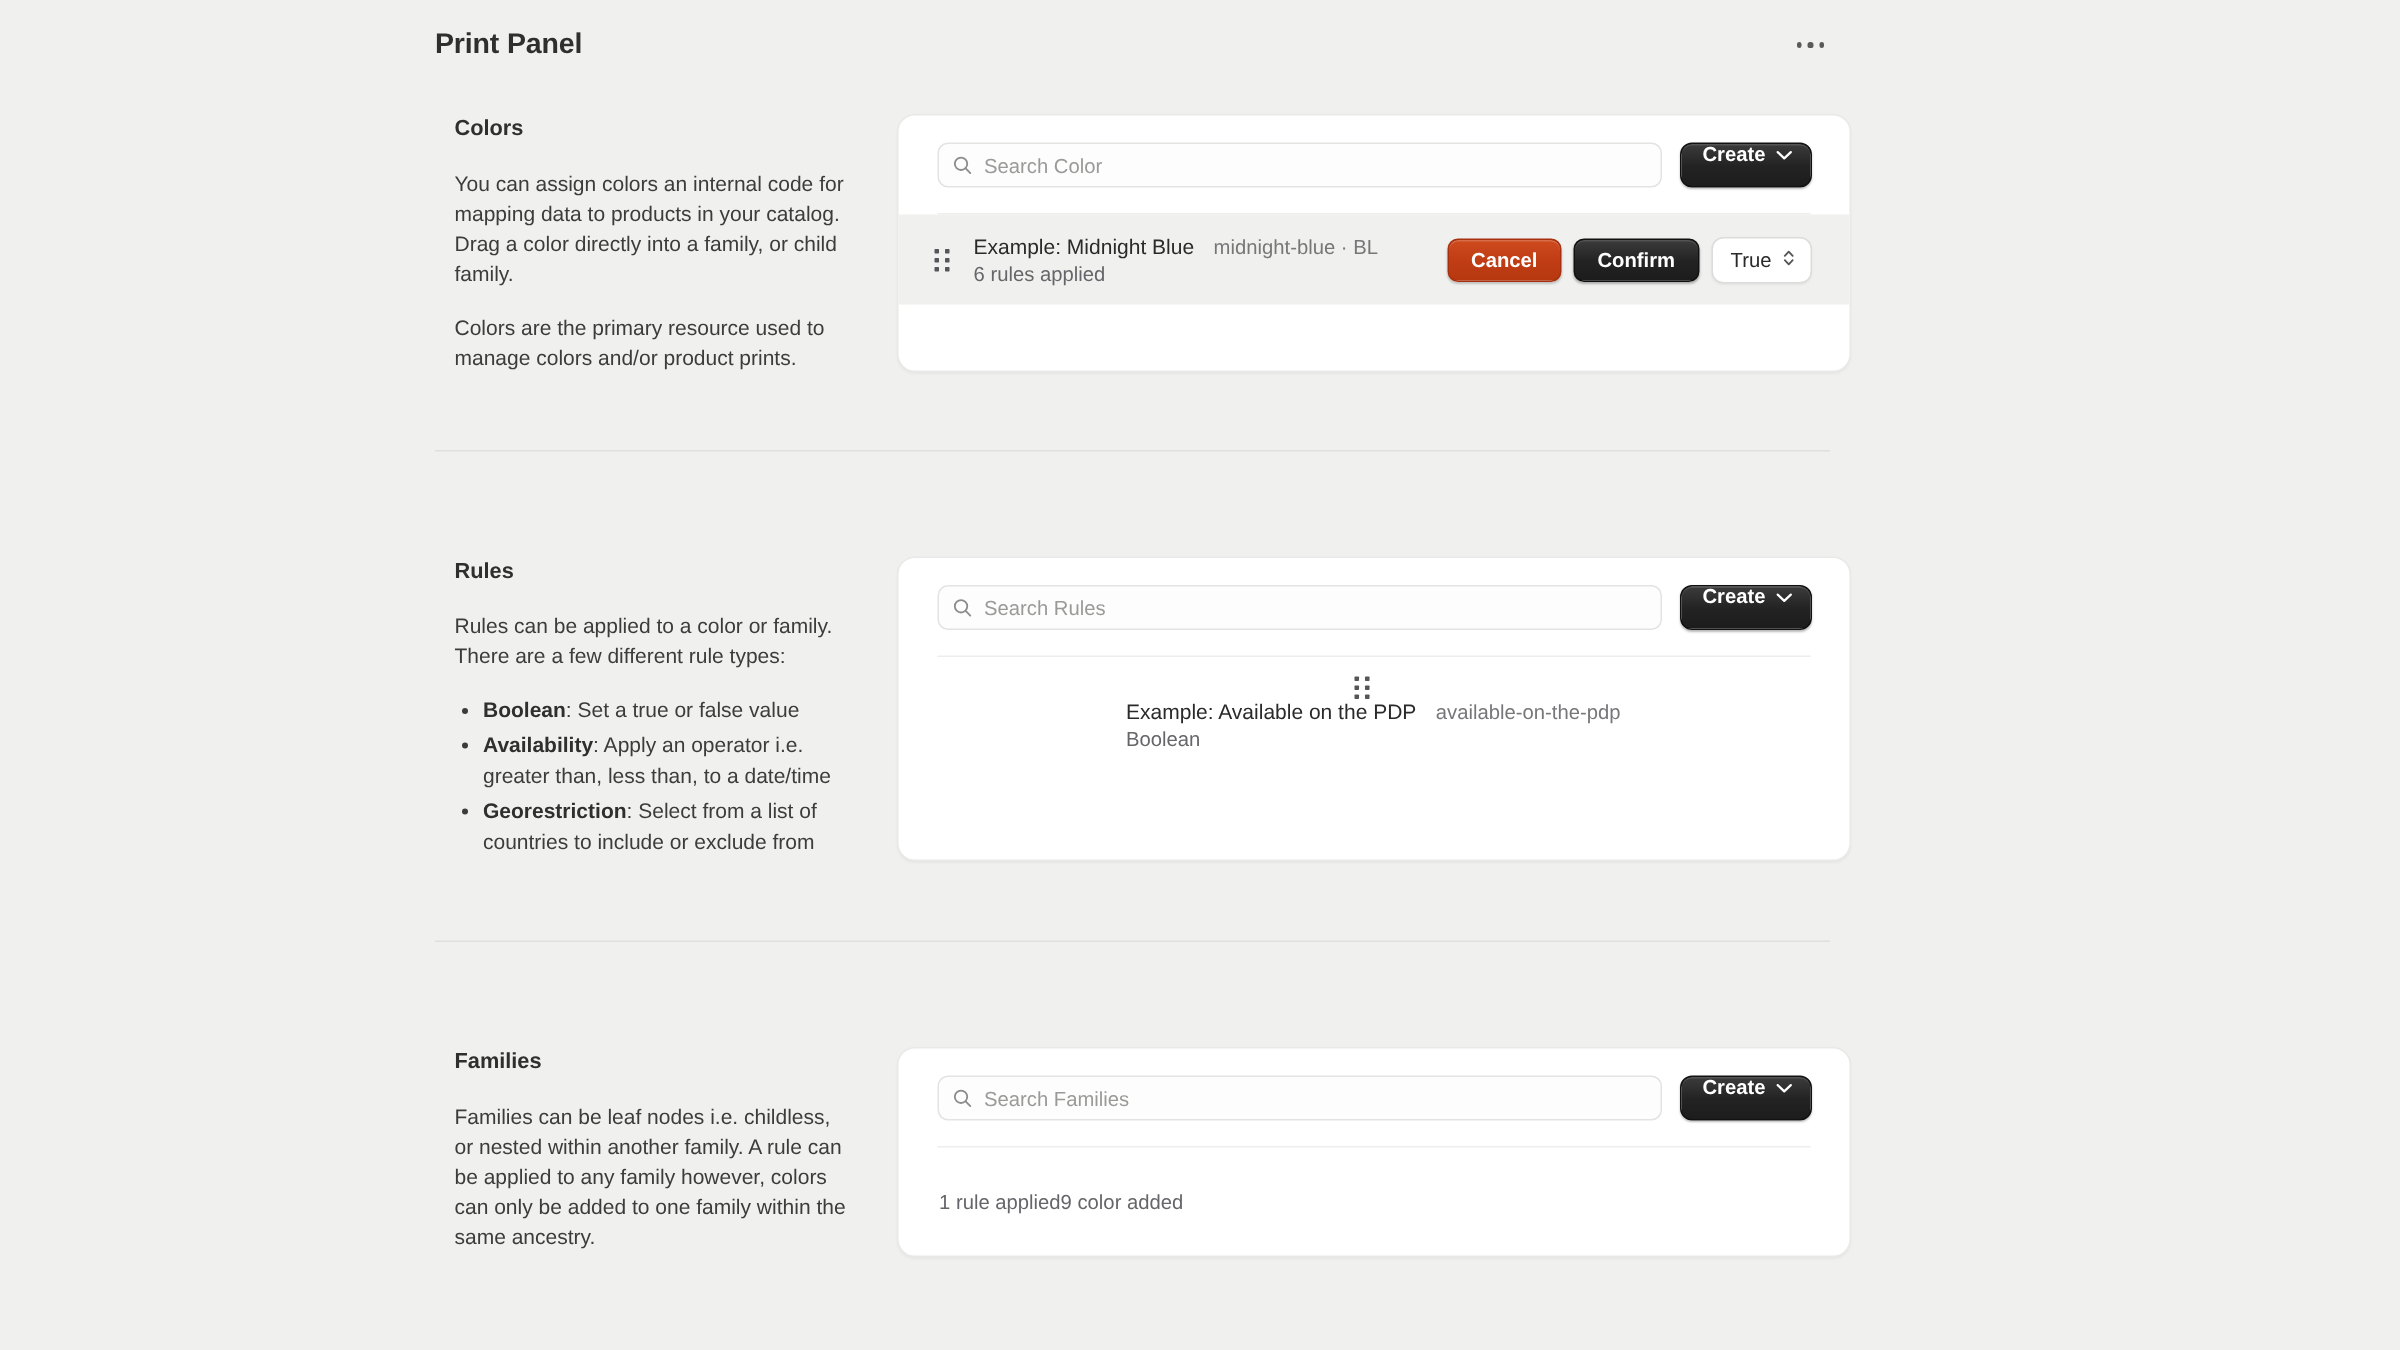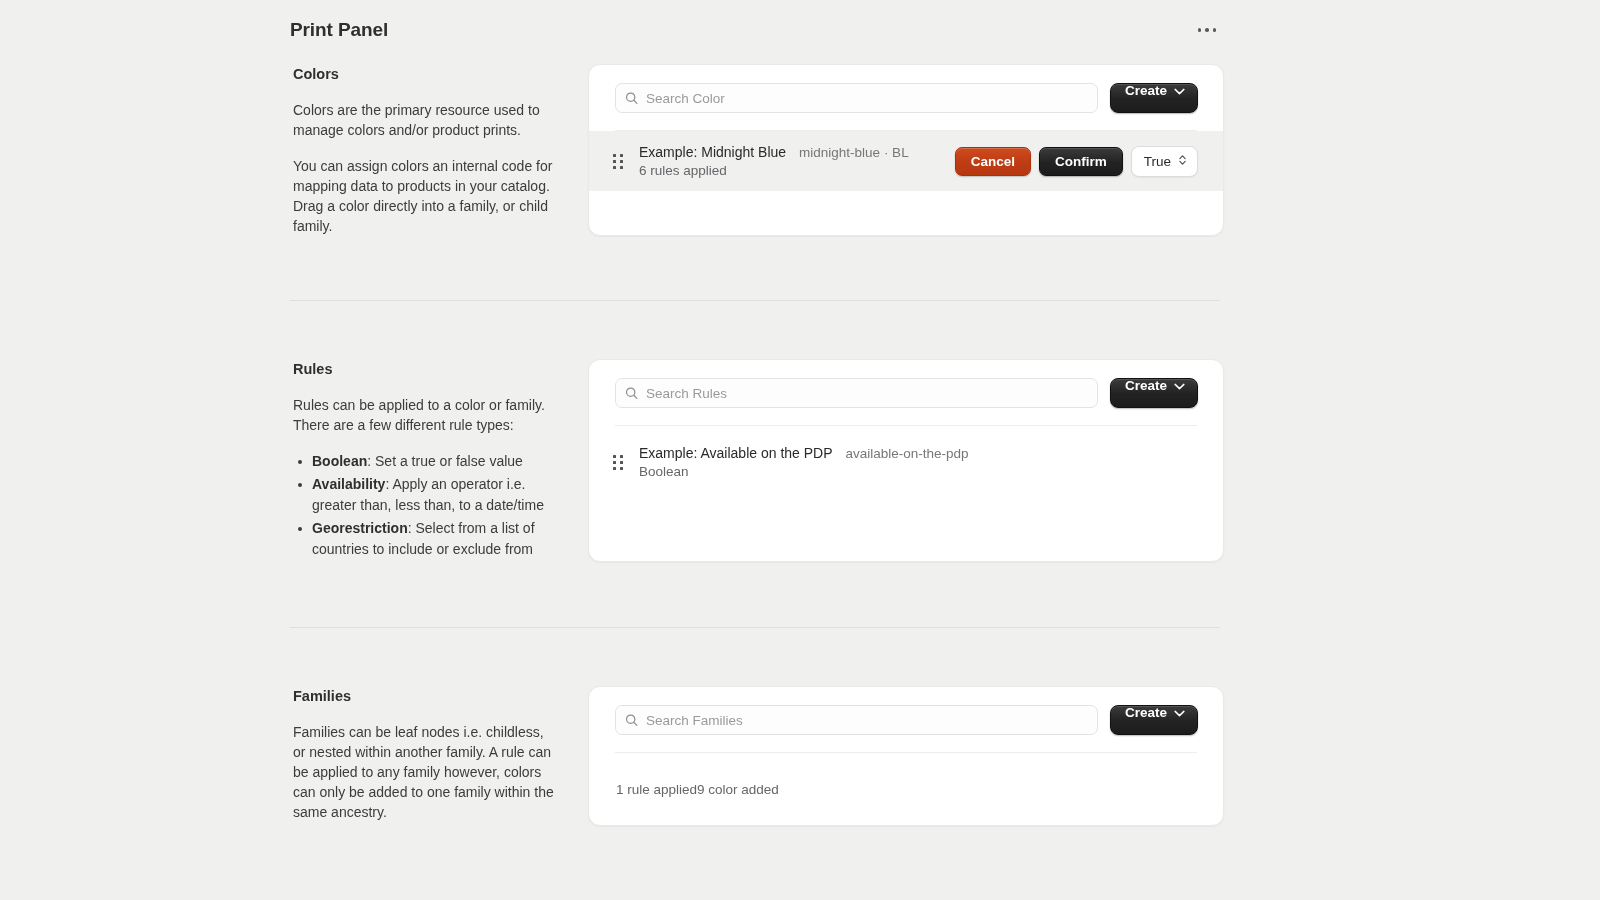--- a/index.html
+++ b/index.html
@@ -48,24 +48,25 @@
     width: 3.5px;
     height: 3.5px;
     border-radius: 50%;
     background: #5A5A5A;
     display: block;
   }
 
   
   .section {
     position: absolute;
-    left: 293px;
+    left: 303px;
     width: 930px;
     display: flex;
     gap: 0;
+    margin-top: 12px;
   }
   .section-left {
     width: 295px;
     flex: 0 0 295px;
     padding-top: 2px;
   }
   .section-title {
     font-size: 14.5px;
     font-weight: 700;
     color: #2F2F2F;
@@ -306,22 +307,22 @@
     <div class="kebab-menu">
       <span></span>
       <span></span>
       <span></span>
     </div>
   </div>
 
   <div class="section" style="top:64px;">
     <div class="section-left">
       <div class="section-title">Colors</div>
+      <p class="section-para">You can assign colors an internal code for mapping data to products in your catalog. Drag a color directly into a family, or child family.</p>
       <p class="section-para">Colors are the primary resource used to manage colors and/or product prints.</p>
-      <p class="section-para">You can assign colors an internal code for mapping data to products in your catalog. Drag a color directly into a family, or child family.</p>
     </div>
 
     <div class="section-right">
       <div class="card">
 
         <div class="card-toolbar">
           <div class="search-box">
             <span class="search-icon">
               <svg width="13" height="13" viewBox="0 0 16 16" fill="none">
                 <circle cx="7" cy="7" r="5.1" stroke="#8C8C8A" stroke-width="1.5"></circle>
@@ -414,21 +415,21 @@
             <span class="chev-down">
               <svg width="11" height="7" viewBox="0 0 12 8" fill="none">
                 <path d="M1 1.6L6 6.4L11 1.6" stroke="#FFFFFF" stroke-width="1.7" stroke-linecap="round" stroke-linejoin="round"></path>
               </svg>
             </span>
           </button>
         </div>
 
         <div class="card-divider"></div>
 
-        <div class="row" style="min-height:72px;">
+        <div class="row" style="min-height:72px;flex-direction:column;">
           <div class="drag-handle">
             <i></i>
               <i></i>
             <i></i>
               <i></i>
             <i></i>
               <i></i>
           </div>
           <div class="row-main">
             <div class="row-line1">

